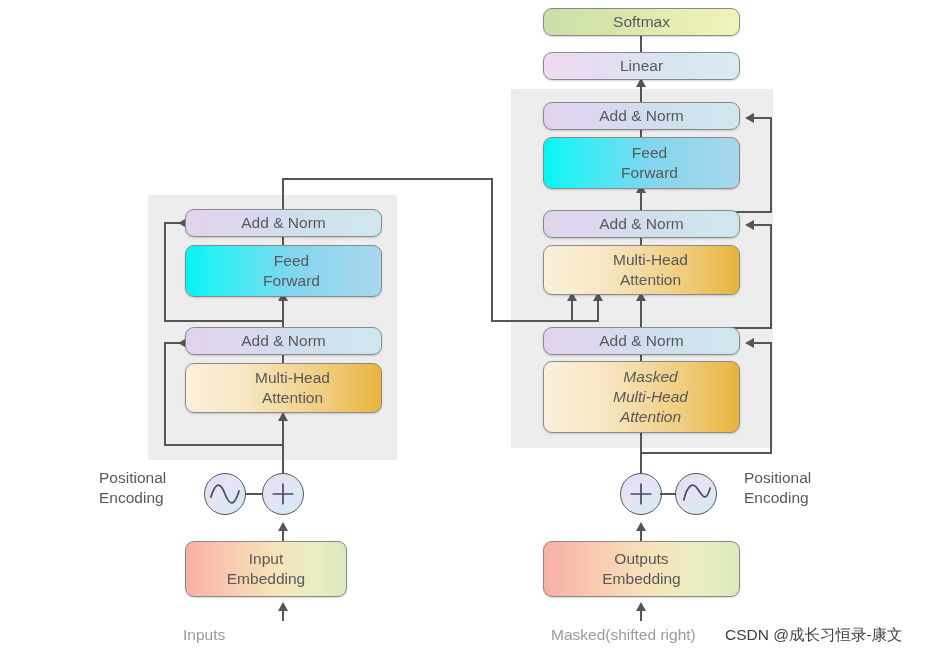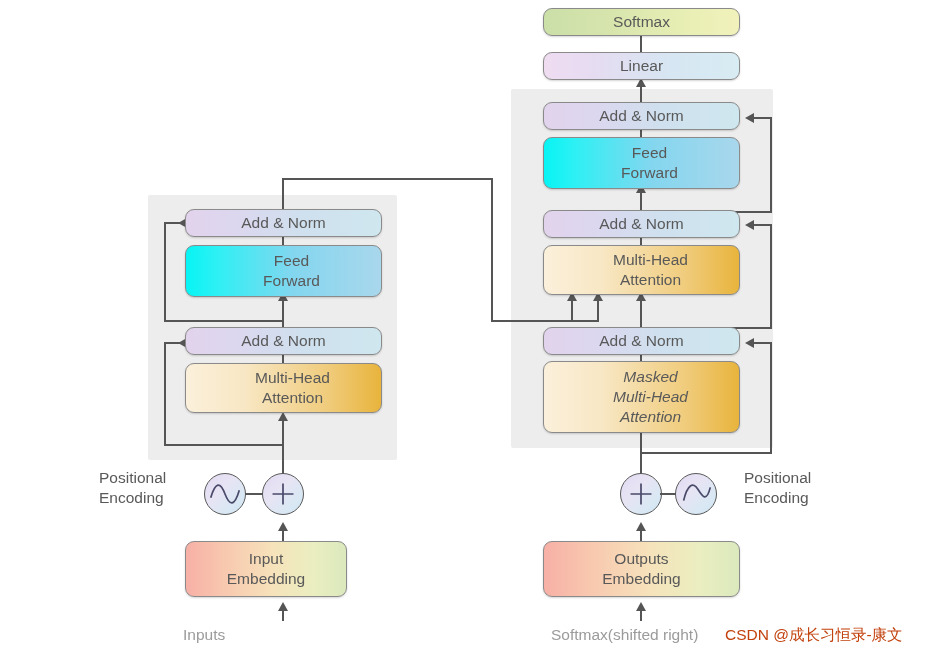--- a/index.html
+++ b/index.html
@@ -36,21 +36,21 @@
   
   .circ{position:absolute;border-radius:50%;border:1.7px solid #595959;
         background:linear-gradient(135deg,#e3daf2 0%,#e7e4f4 40%,#d9e8f4 75%,#cfe4f2 100%);
         box-sizing:border-box;}
   .circ svg{display:block;width:100%;height:100%;}
 
   
   .txt{position:absolute;color:#595959;font-size:15.5px;line-height:1.3;
        white-space:pre-line;}
   .txt-muted{color:#9b9b9b;}
-  .watermark{position:absolute;color:#c2410c;font-size:15.5px;white-space:nowrap;}
+  .watermark{position:absolute;color:#404040;font-size:15.5px;white-space:nowrap;}
 </style>
 </head>
 <body>
 
 <div id="stage">
 
   <div class="stack" style="left:148px;top:195px;width:249px;height:265px;"></div>
   <div class="stack" style="left:511px;top:89px;width:262px;height:359px;"></div>
 
   <div class="ln vl" style="left:282px;top:420px;width:2px;height:55px;"></div>
@@ -220,17 +220,17 @@
   <div class="ln vl" style="left:640px;top:530px;width:2px;height:14px;"></div>
   <div class="arw arw-up" style="left:635.5px;top:522px;"></div>
 
   <div class="node g-embed" style="left:543px;top:541px;width:197px;height:56px;">
     <span class="lbl">Outputs
 Embedding</span>
   </div>
 
   <div class="ln vl" style="left:640px;top:610px;width:2px;height:11px;"></div>
   <div class="arw arw-up" style="left:635.5px;top:602px;"></div>
-  <div class="txt txt-muted" style="left:551px;top:625px;width:200px;text-align:left;">Softmax(shifted right)</div>
+  <div class="txt txt-muted" style="left:551px;top:625px;width:200px;text-align:left;">Masked(shifted right)</div>
 
   <div class="watermark" style="left:725px;top:625px;">CSDN @成长习恒录-康文</div>
 
 </div>
 
 </body></html>

